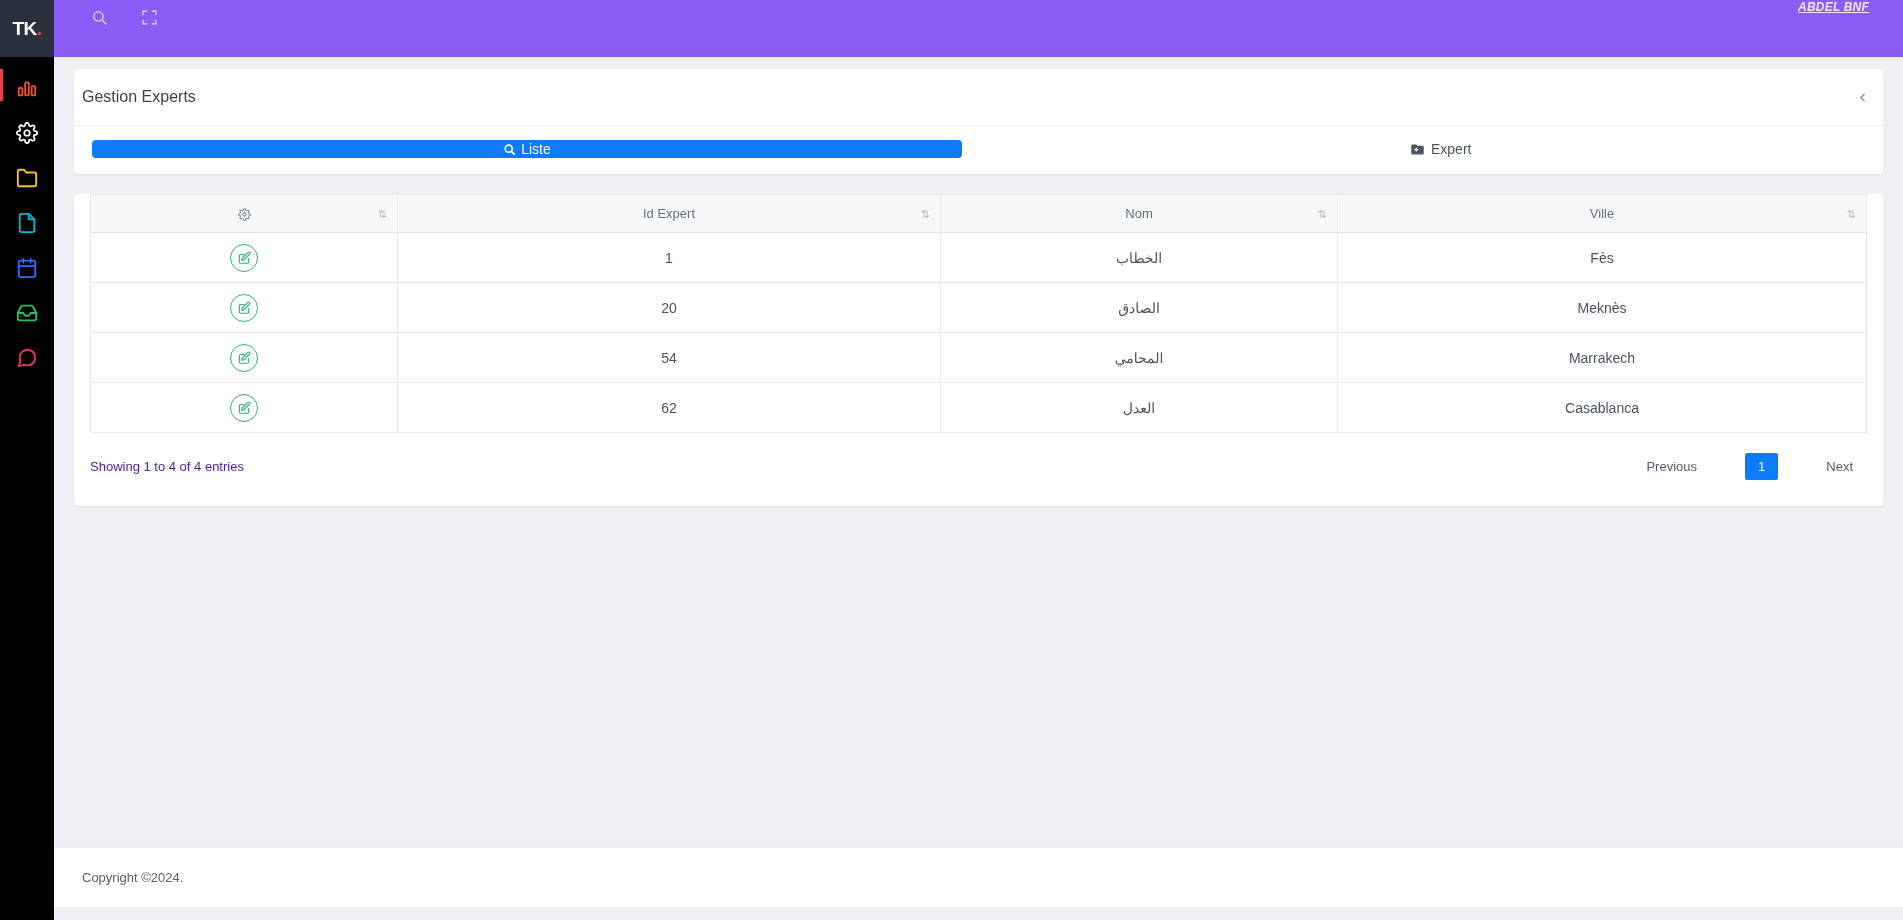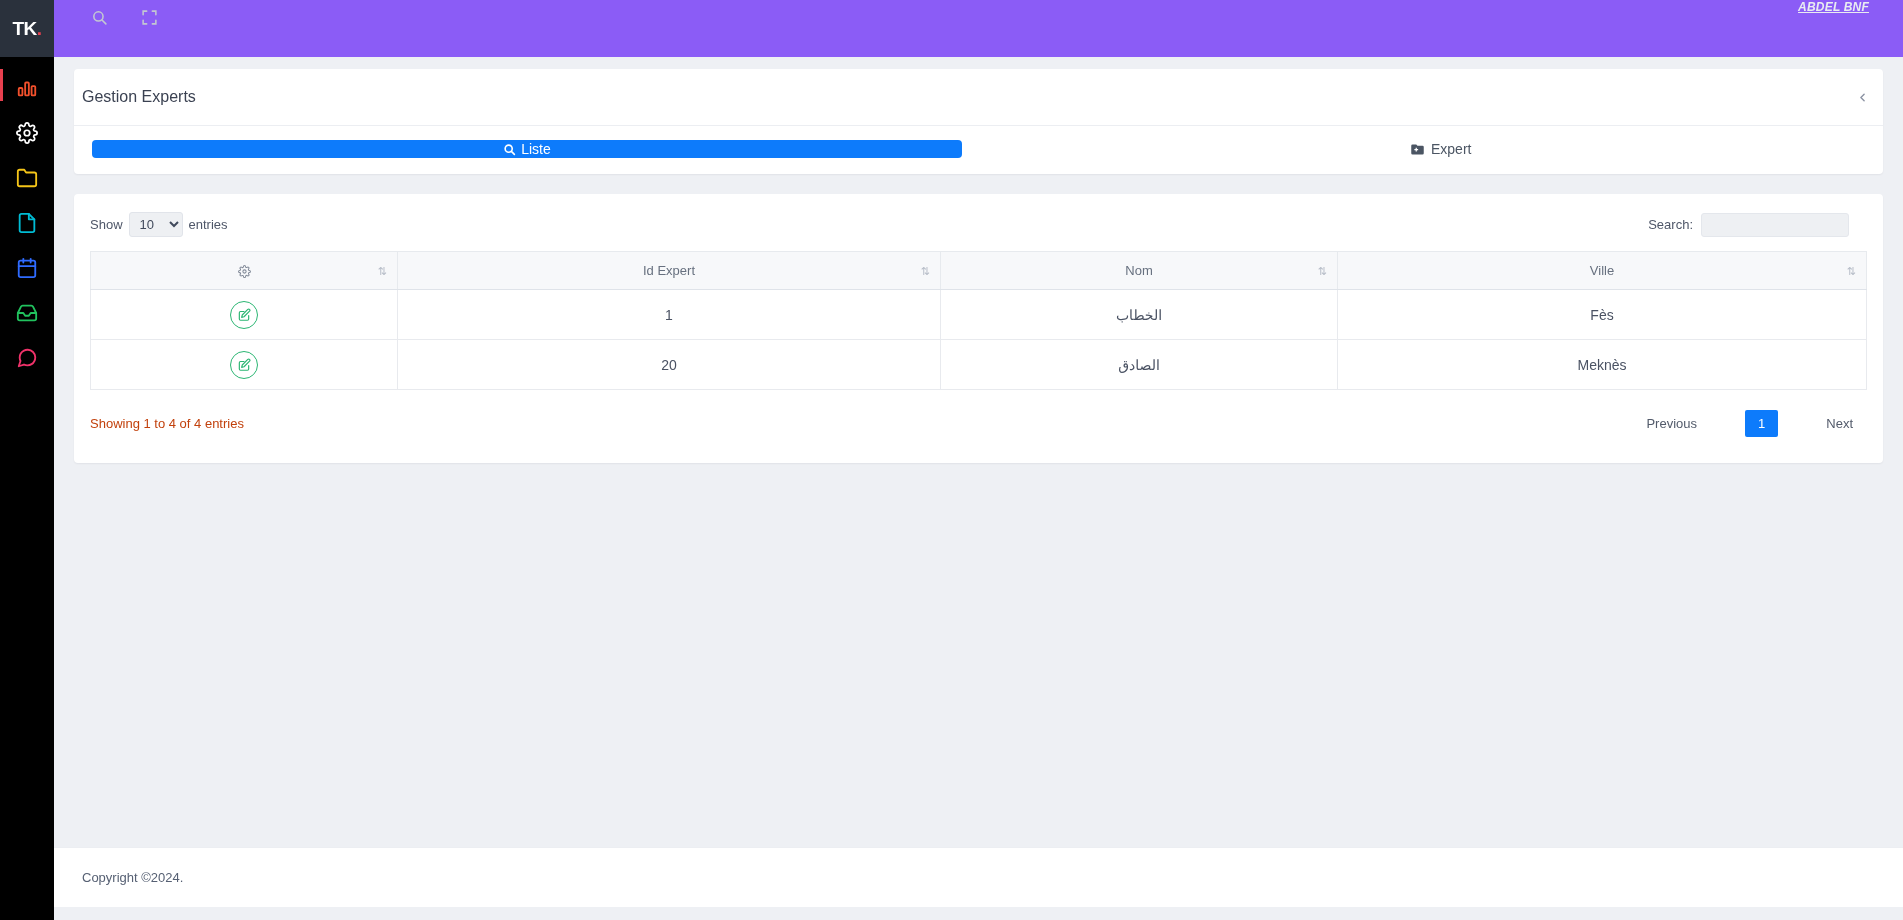--- a/index.html
+++ b/index.html
@@ -280,21 +280,21 @@
 
   
   .dt-bottom {
     display: flex;
     align-items: center;
     padding: 20px 18px 26px 16px;
     min-height: 64px;
   }
   .dt-info {
     font-size: 13px;
-    color: #c2410c;
+    color: #4c1d95;
   }
   .dt-paging {
     margin-left: auto;
     display: flex;
     align-items: center;
     gap: 36px;
   }
   .pg {
     font-size: 13px;
     color: #535b6b;
@@ -422,36 +422,20 @@
           <path d="M10 4H4a2 2 0 0 0-2 2v12a2 2 0 0 0 2 2h16a2 2 0 0 0 2-2V8a2 2 0 0 0-2-2h-8l-2-2z"></path>
           <path d="M13 11h-2V9h-2v2H7v2h2v2h2v-2h2z" fill="#ffffff"></path>
         </svg>
         <span>Expert</span>
       </button>
     </div>
   </div>
 
   <div class="card card-two">
 
-    <div class="dt-top">
-      <div class="dt-length">
-        <span>Show</span>
-        <select>
-          <option>10</option>
-          <option>25</option>
-          <option>50</option>
-          <option>100</option>
-        </select>
-        <span>entries</span>
-      </div>
-      <div class="dt-filter">
-        <span>Search:</span>
-        <input type="text" value="" style="">
-      </div>
-    </div>
 
     <table class="dtable">
       <thead>
         <tr>
           <th class="col-act">
             <svg width="13" height="13" viewBox="0 0 24 24" fill="none" stroke="#838b99" stroke-width="1.9" stroke-linecap="round" stroke-linejoin="round" style="vertical-align:middle">
               <circle cx="12" cy="12" r="3"></circle>
               <path d="M19.4 15a1.65 1.65 0 0 0 .33 1.82l.06.06a2 2 0 1 1-2.83 2.83l-.06-.06a1.65 1.65 0 0 0-1.82-.33 1.65 1.65 0 0 0-1 1.51V21a2 2 0 1 1-4 0v-.09A1.65 1.65 0 0 0 9 19.4a1.65 1.65 0 0 0-1.82.33l-.06.06a2 2 0 1 1-2.83-2.83l.06-.06a1.65 1.65 0 0 0 .33-1.82 1.65 1.65 0 0 0-1.51-1H3a2 2 0 1 1 0-4h.09A1.65 1.65 0 0 0 4.6 9a1.65 1.65 0 0 0-.33-1.82l-.06-.06a2 2 0 1 1 2.83-2.83l.06.06A1.65 1.65 0 0 0 9 4.6a1.65 1.65 0 0 0 1-1.51V3a2 2 0 1 1 4 0v.09a1.65 1.65 0 0 0 1 1.51 1.65 1.65 0 0 0 1.82-.33l.06-.06a2 2 0 1 1 2.83 2.83l-.06.06a1.65 1.65 0 0 0-.33 1.82V9a1.65 1.65 0 0 0 1.51 1H21a2 2 0 1 1 0 4h-.09a1.65 1.65 0 0 0-1.51 1z"></path>
             </svg>
             <span class="sort-ind">⇅</span>
@@ -490,20 +474,46 @@
               <svg width="14" height="14" viewBox="0 0 24 24" fill="none" stroke="currentColor" stroke-width="2" stroke-linecap="round" stroke-linejoin="round">
                 <path d="M20 13v6a2 2 0 0 1-2 2H6a2 2 0 0 1-2-2V8a2 2 0 0 1 2-2h6"></path>
                 <path d="M18.5 2.5a2.12 2.12 0 0 1 3 3L12 15l-4 1 1-4z"></path>
               </svg>
             </span>
           </td>
           <td>20</td>
           <td class="arabic">الصادق</td>
           <td>Meknès</td>
         </tr>
+        <tr>
+          <td>
+            <span class="edit-btn">
+              <svg width="14" height="14" viewBox="0 0 24 24" fill="none" stroke="currentColor" stroke-width="2" stroke-linecap="round" stroke-linejoin="round">
+                <path d="M20 13v6a2 2 0 0 1-2 2H6a2 2 0 0 1-2-2V8a2 2 0 0 1 2-2h6"></path>
+                <path d="M18.5 2.5a2.12 2.12 0 0 1 3 3L12 15l-4 1 1-4z"></path>
+              </svg>
+            </span>
+          </td>
+          <td>54</td>
+          <td class="arabic">المحامي</td>
+          <td>Marrakech</td>
+        </tr>
+        <tr>
+          <td>
+            <span class="edit-btn">
+              <svg width="14" height="14" viewBox="0 0 24 24" fill="none" stroke="currentColor" stroke-width="2" stroke-linecap="round" stroke-linejoin="round">
+                <path d="M20 13v6a2 2 0 0 1-2 2H6a2 2 0 0 1-2-2V8a2 2 0 0 1 2-2h6"></path>
+                <path d="M18.5 2.5a2.12 2.12 0 0 1 3 3L12 15l-4 1 1-4z"></path>
+              </svg>
+            </span>
+          </td>
+          <td>62</td>
+          <td class="arabic">العدل</td>
+          <td>Casablanca</td>
+        </tr>
       </tbody>
     </table>
 
     <div class="dt-bottom">
       <div class="dt-info">Showing 1 to 4 of 4 entries</div>
       <div class="dt-paging">
         <span class="pg">Previous</span>
         <span class="pg current">1</span>
         <span class="pg">Next</span>
       </div>

